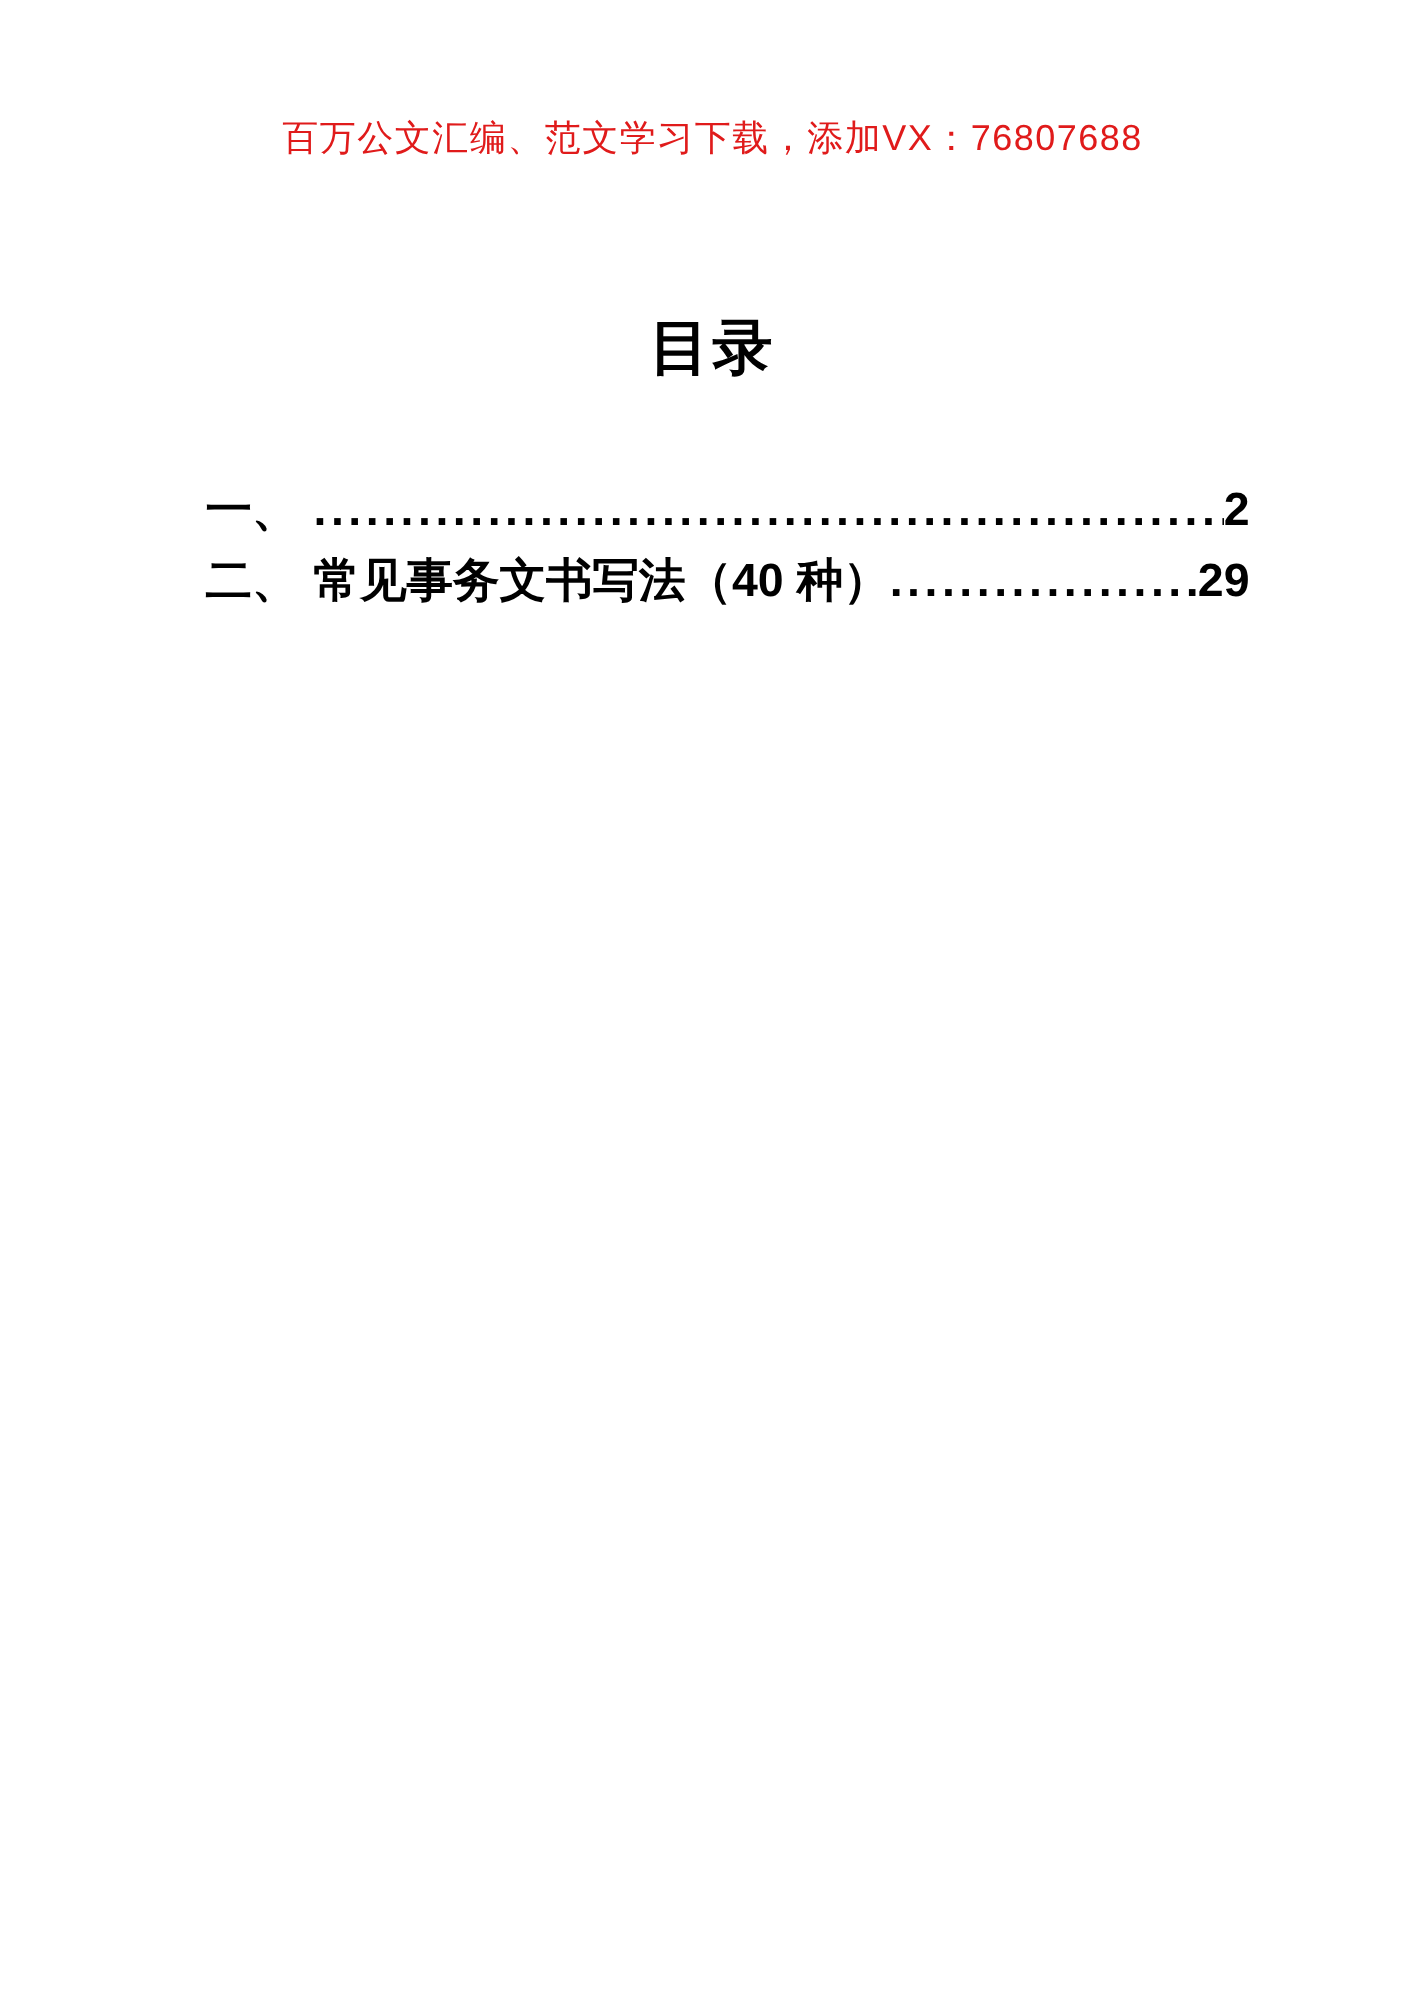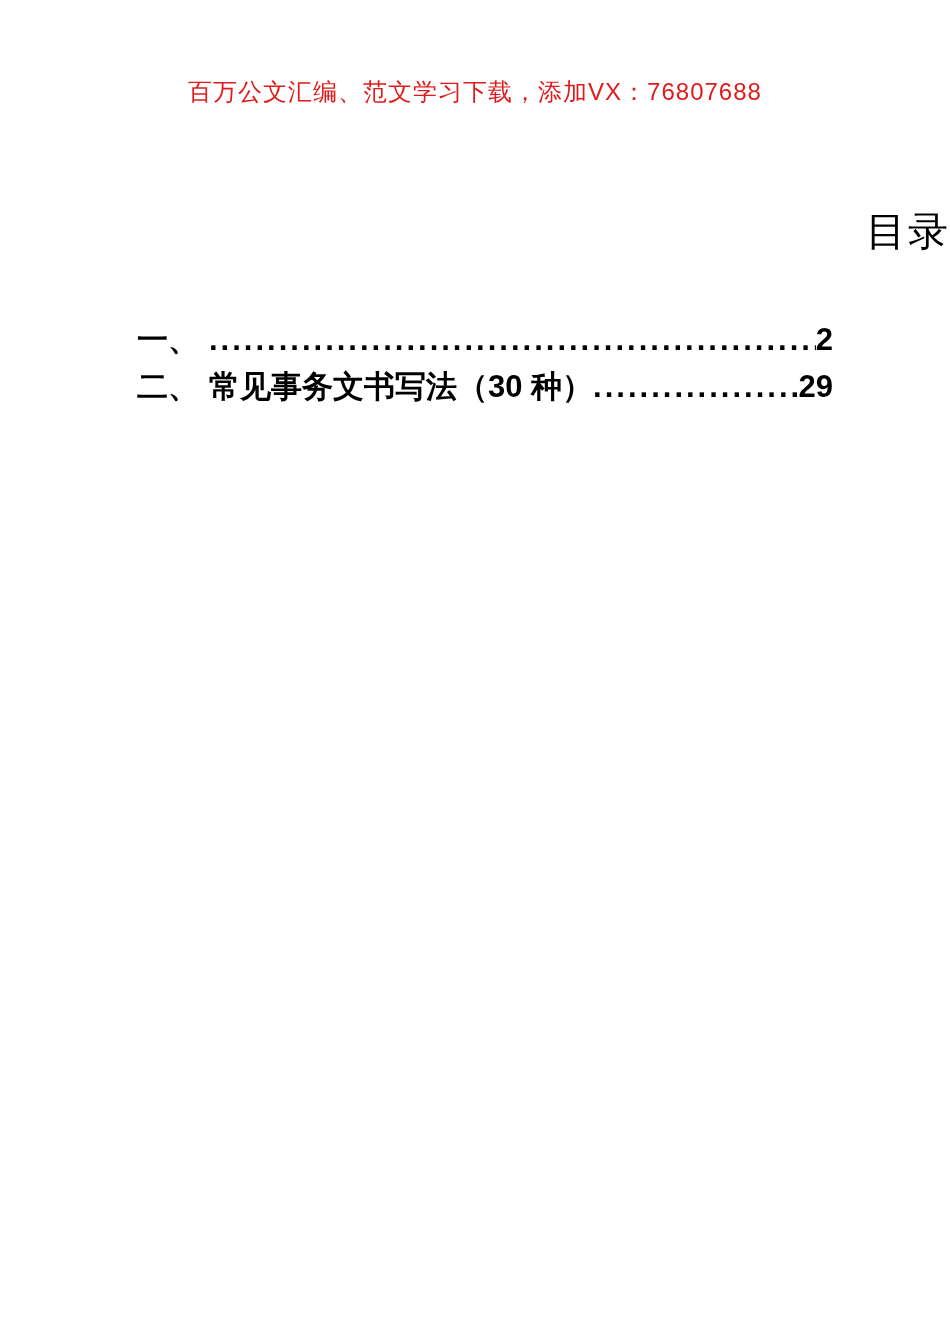--- a/index.html
+++ b/index.html
@@ -31,24 +31,24 @@
     font-weight: 400;
     letter-spacing: 1px;
     white-space: nowrap;
   }
 
   .doc-title {
     position: absolute;
     top: 204px;
     left: 0;
     width: 100%;
-    text-align: right;
+    text-align: center;
     color: #000000;
     font-size: 40px;
-    font-weight: 400;
+    font-weight: 700;
     letter-spacing: 2px;
   }
 
   .toc {
     position: absolute;
     top: 316px;
     left: 137px;
     width: 696px;
   }
 
@@ -107,21 +107,21 @@
   <div class="toc">
 
     <div class="toc-entry">
       <span class="toc-num">一、</span>
       <span class="toc-leader">............................................................................</span>
       <span class="toc-page">2</span>
     </div>
 
     <div class="toc-entry">
       <span class="toc-num">二、</span>
-      <span class="toc-title-text">常见事务文书写法（30 种）</span>
+      <span class="toc-title-text">常见事务文书写法（40 种）</span>
       <span class="toc-leader">............................................................................</span>
       <span class="toc-page">29</span>
     </div>
 
   </div>
 
   <div class="footer-page-num">1</div>
 
 </div>
 

